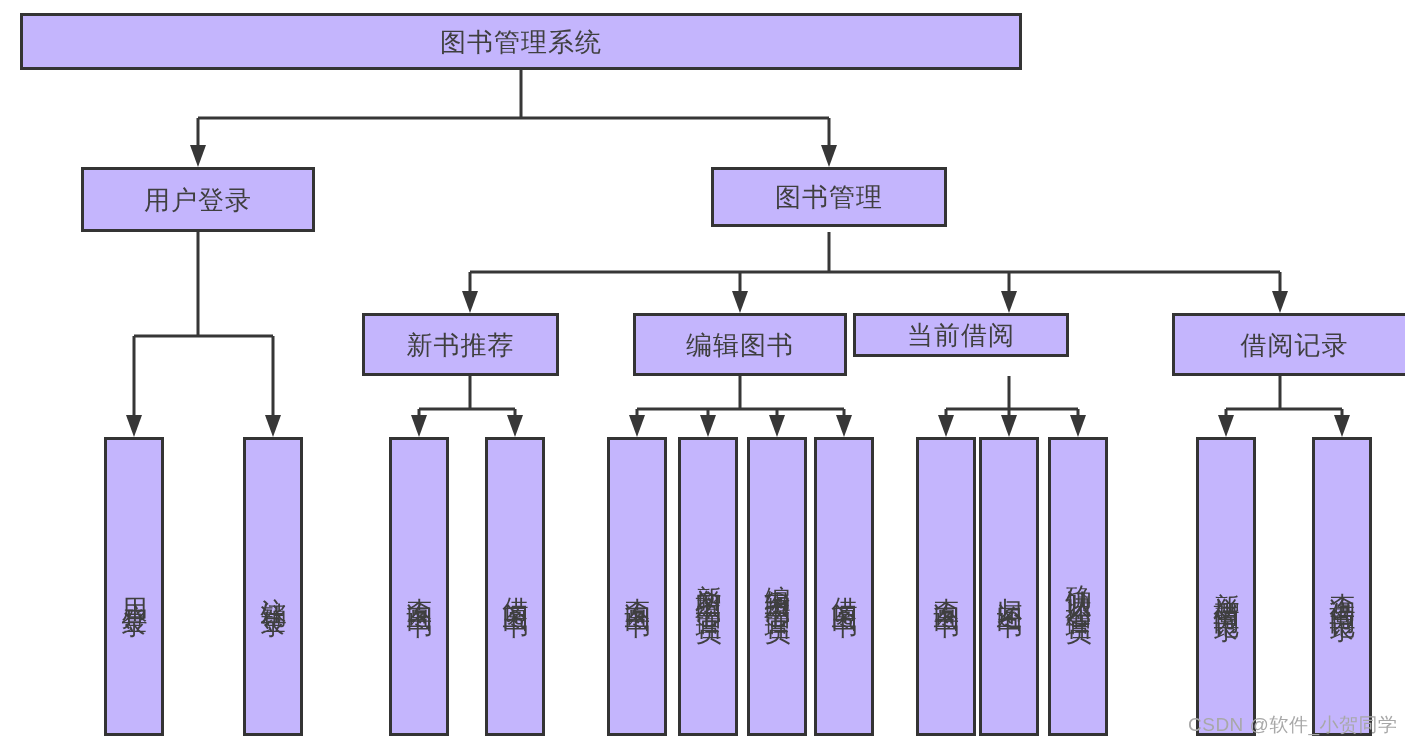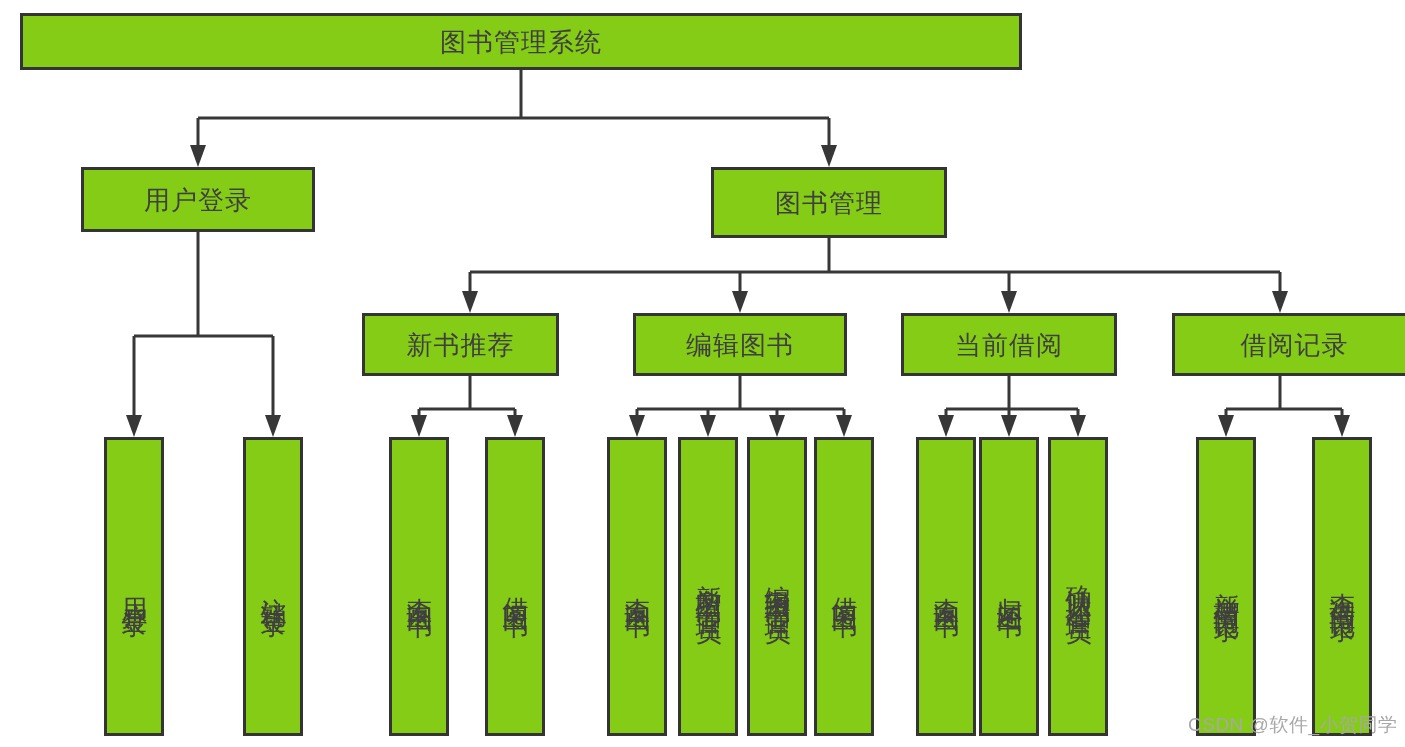--- a/index.html
+++ b/index.html
@@ -10,21 +10,21 @@
     font-family:"Liberation Sans", sans-serif;
     overflow:hidden;
   }
   .wires{position:absolute;left:0;top:0;width:1405px;height:747px;}
   .wires path{stroke:#373737;stroke-width:3;fill:none;}
   .wires polygon{fill:#373737;stroke:none;}
   .node{
     position:absolute;
     box-sizing:border-box;
     border:3px solid #343434;
-    background:#84cc16;
+    background:#c4b5fd;
     display:flex;align-items:center;justify-content:center;
     color:#3f3f3f;
     font-size:26px;
     line-height:1;
     letter-spacing:1px;
     white-space:nowrap;
   }
   .h-node{height:57px;}
   .v-node{
     width:60px;height:299px;
@@ -100,31 +100,31 @@
     </g>
   </svg>
 
   <div class="node h-node" style="left:20px;top:13px;width:1002px;">
     <span>图书管理系统</span>
   </div>
 
   <div class="node" style="left:81px;top:167px;width:234px;height:65px;">
     <span>用户登录</span>
   </div>
-  <div class="node" style="left:711px;top:167px;width:236px;height:71px;">
+  <div class="node" style="left:711px;top:167px;width:236px;height:60px;">
     <span>图书管理</span>
   </div>
 
   <div class="node" style="left:362px;top:313px;width:197px;height:63px;">
     <span>新书推荐</span>
   </div>
   <div class="node" style="left:633px;top:313px;width:214px;height:63px;">
     <span>编辑图书</span>
   </div>
-  <div class="node" style="left:901px;top:313px;width:216px;height:63px;">
+  <div class="node" style="left:853px;top:313px;width:216px;height:44px;">
     <span>当前借阅</span>
   </div>
   <div class="node" style="left:1172px;top:313px;width:245px;height:63px;">
     <span>借阅记录</span>
   </div>
 
   <div class="node v-node" style="left:104px;top:437px;">
     <span class="v-label">用户登录</span>
   </div>
   <div class="node v-node" style="left:243px;top:437px;">

